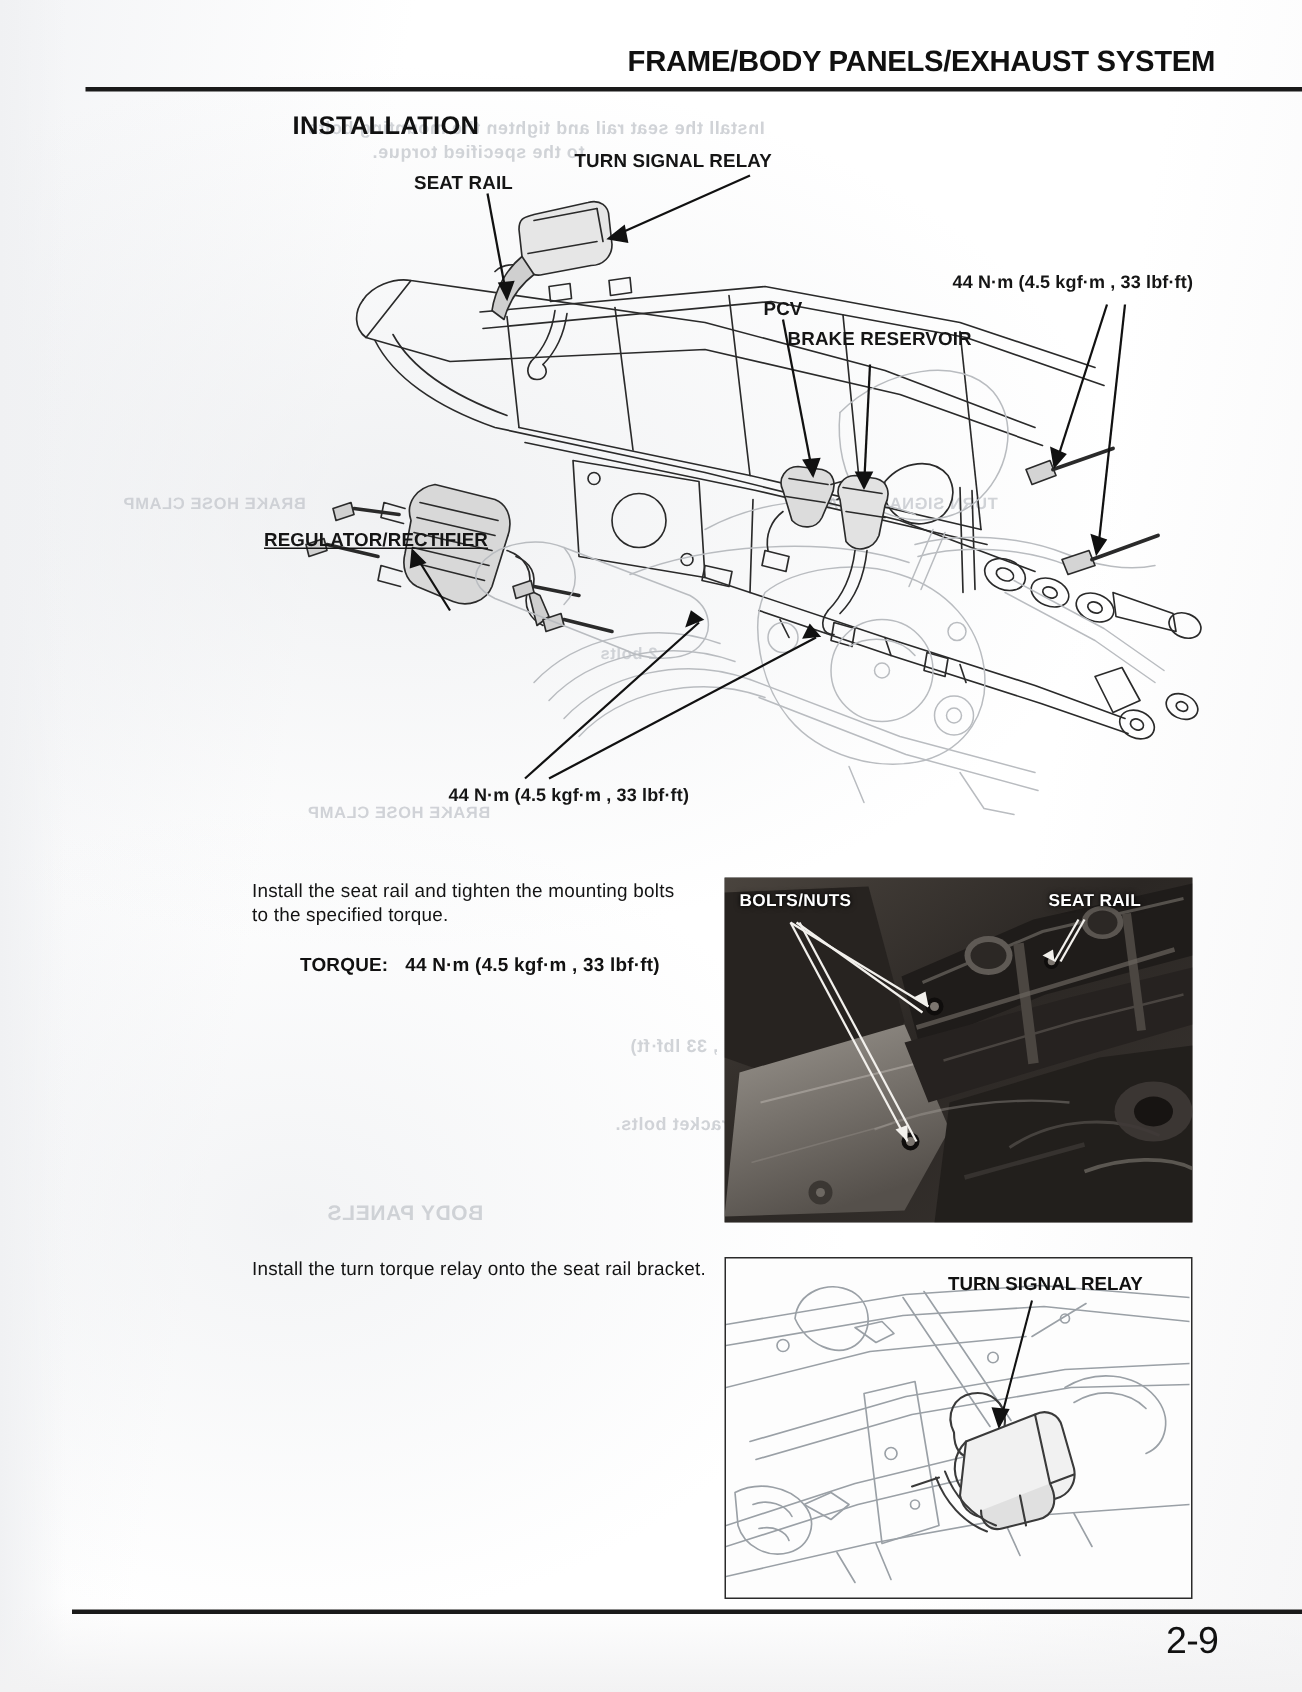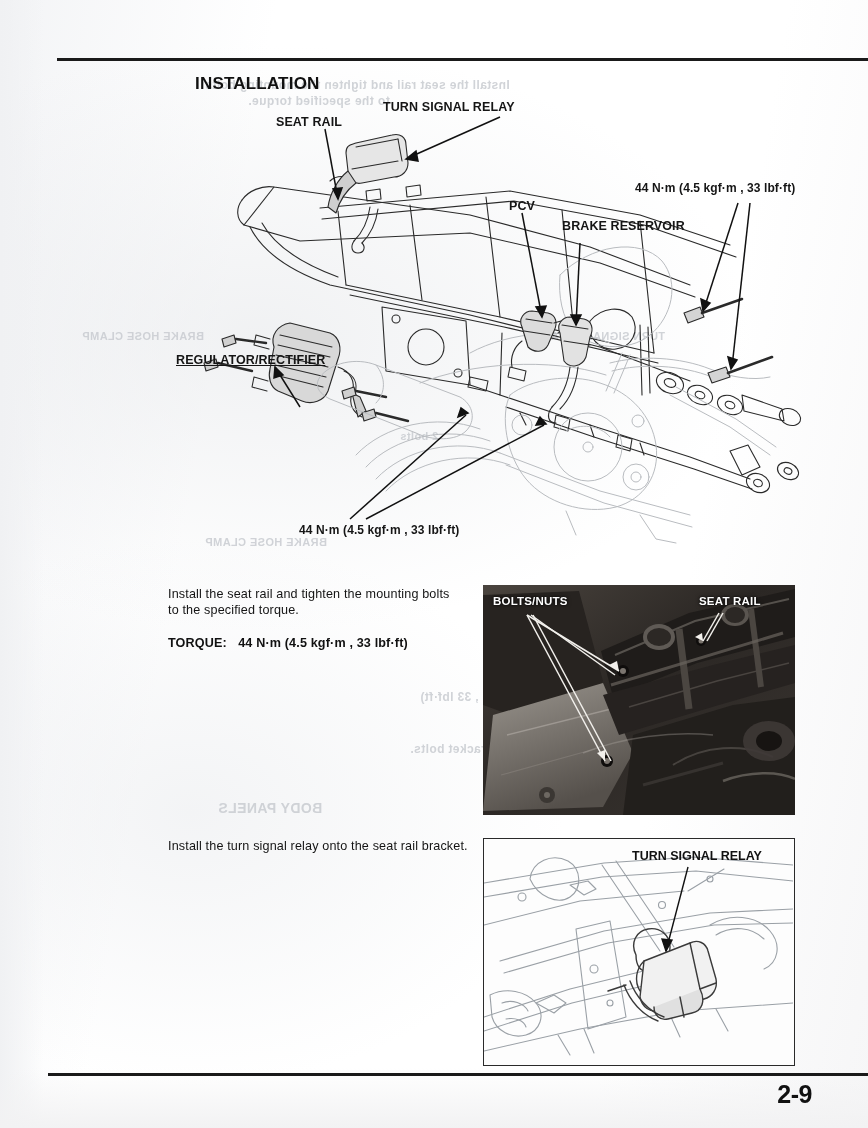--- a/index.html
+++ b/index.html
@@ -70,21 +70,21 @@
     top: 1073px;
     width: 820px;
     height: 3px;
     background: #1a1a1a;
   }
   #page-number {
     position: absolute;
     right: 56px;
     top: 1080px;
     font-size: 25px;
-    font-weight: bold;
+    font-weight: normal;
     letter-spacing: -0.5px;
   }
 
   
   #installation-heading {
     position: absolute;
     left: 195px;
     top: 74px;
     font-size: 17px;
     font-weight: bold;
@@ -110,20 +110,21 @@
     position: absolute;
     font-size: 12.6px;
     line-height: 16px;
     color: #141414;
     letter-spacing: .15px;
   }
   .torque-line {
     position: absolute;
     font-size: 12.6px;
     letter-spacing: .15px;
+    margin-left: 32px;
   }
   .torque-line b { font-weight: bold; }
 
   
   .figbox {
     position: absolute;
     box-sizing: border-box;
   }
   #photo-seat-rail {
     left: 483px; top: 585px; width: 312px; height: 230px;
@@ -170,20 +171,21 @@
       <div class="bleed" style="left: 544px; top: 330px; font-size: 11px;">TURN SIGNAL RELAY</div>
       <div class="bleed" style="left: 205px; top: 536px; font-size: 11px;">BRAKE HOSE CLAMP</div>
       <div class="bleed" style="left: 400px; top: 430px; font-size: 11px;">2 bolts</div>
       <div class="bleed" style="left: 592px; top: 596px; font-size: 20px;">SEAT RAIL</div>
       <div class="bleed" style="left: 420px; top: 690px; font-size: 12px;">44 N·m (4.5 kgf·m , 33 lbf·ft)</div>
       <div class="bleed" style="left: 410px; top: 742px; font-size: 12px;">Install the seat rail bracket bolts.</div>
       <div class="bleed" style="left: 218px; top: 800px; font-size: 14px;">BODY PANELS</div>
       <div class="bleed" style="left: 508px; top: 848px; font-size: 12px;">Install the turn signal relay onto</div>
     </div>
 
+  <div id="header-title">FRAME/BODY PANELS/EXHAUST SYSTEM</div>
   <div id="header-rule"></div>
 
   <div id="installation-heading">INSTALLATION</div>
 
   <div class="figbox" style="left:170px; top:95px; width:680px; height:460px;">
     <svg width="680" height="460" viewBox="0 0 680 460">
       <g fill="none" stroke="#2a2a2a" stroke-width="1.1" stroke-linejoin="round" stroke-linecap="round">
 
         <path d="M72 105 C 78 96, 92 90, 104 92 L 300 120 L 420 152 L 520 190"></path>
         <path d="M72 105 C 66 113, 66 124, 74 130 L 130 146 L 300 138 L 430 168 L 525 202"></path>
@@ -396,21 +398,21 @@
       <polygon points="376,329 366,330 370,322"></polygon>
     </g>
   </svg>
 
   <div class="callout" style="left:276px; top:115px;">SEAT RAIL</div>
 
   <div class="callout" style="left:383px; top:100px;">TURN SIGNAL RELAY</div>
 
   <div class="callout" style="left:509px; top:199px;">PCV</div>
 
-  <div class="callout" style="left:562px; top:219px;">BRAKE RESERVOIR</div>
+  <div class="callout" style="left:525px; top:219px;">BRAKE RESERVOIR</div>
 
   <div class="callout torque" style="left:635px; top:181px;">44 N·m (4.5 kgf·m , 33 lbf·ft)</div>
 
   <div class="callout" style="left:176px; top:353px;text-decoration:underline;">REGULATOR/RECTIFIER</div>
 
   <div class="callout torque" style="left:299px; top:523px;">44 N·m (4.5 kgf·m , 33 lbf·ft)</div>
 
   <div class="bodytext" style="left:168px; top:586px; width:310px;">
     <div>Install the seat rail and tighten the mounting bolts</div>
     <div>to the specified torque.</div>
@@ -494,21 +496,21 @@
 
       <g opacity="0.12">
         <rect x="0" y="0" width="312" height="230" fill="none"></rect>
       </g>
     </svg>
 
     <div class="photo-label" style="left:10px; top:10px;">BOLTS/NUTS</div>
     <div class="photo-label" style="left:216px; top:10px;">SEAT RAIL</div>
   </div>
 
-  <div class="bodytext" style="left:168px; top:838px; width:310px;">Install the turn signal relay onto the seat rail bracket.</div>
+  <div class="bodytext" style="left:168px; top:838px; width:310px;">Install the turn torque relay onto the seat rail bracket.</div>
 
   <div class="figbox" id="linedraw-relay">
     <svg width="309" height="225" viewBox="0 0 309 225">
       <g fill="none" stroke="#9aa0a6" stroke-width="1.1" stroke-linecap="round" stroke-linejoin="round">
 
         <path d="M0 44 L 120 24 L 210 18 L 309 26"></path>
         <path d="M0 58 L 118 38 L 212 32 L 309 42"></path>
         <path d="M0 86 L 96 62 L 200 52"></path>
         <path d="M16 122 L 120 92 L 226 74 L 309 70"></path>
         <path d="M20 134 L 124 104 L 230 86 L 309 84"></path>

